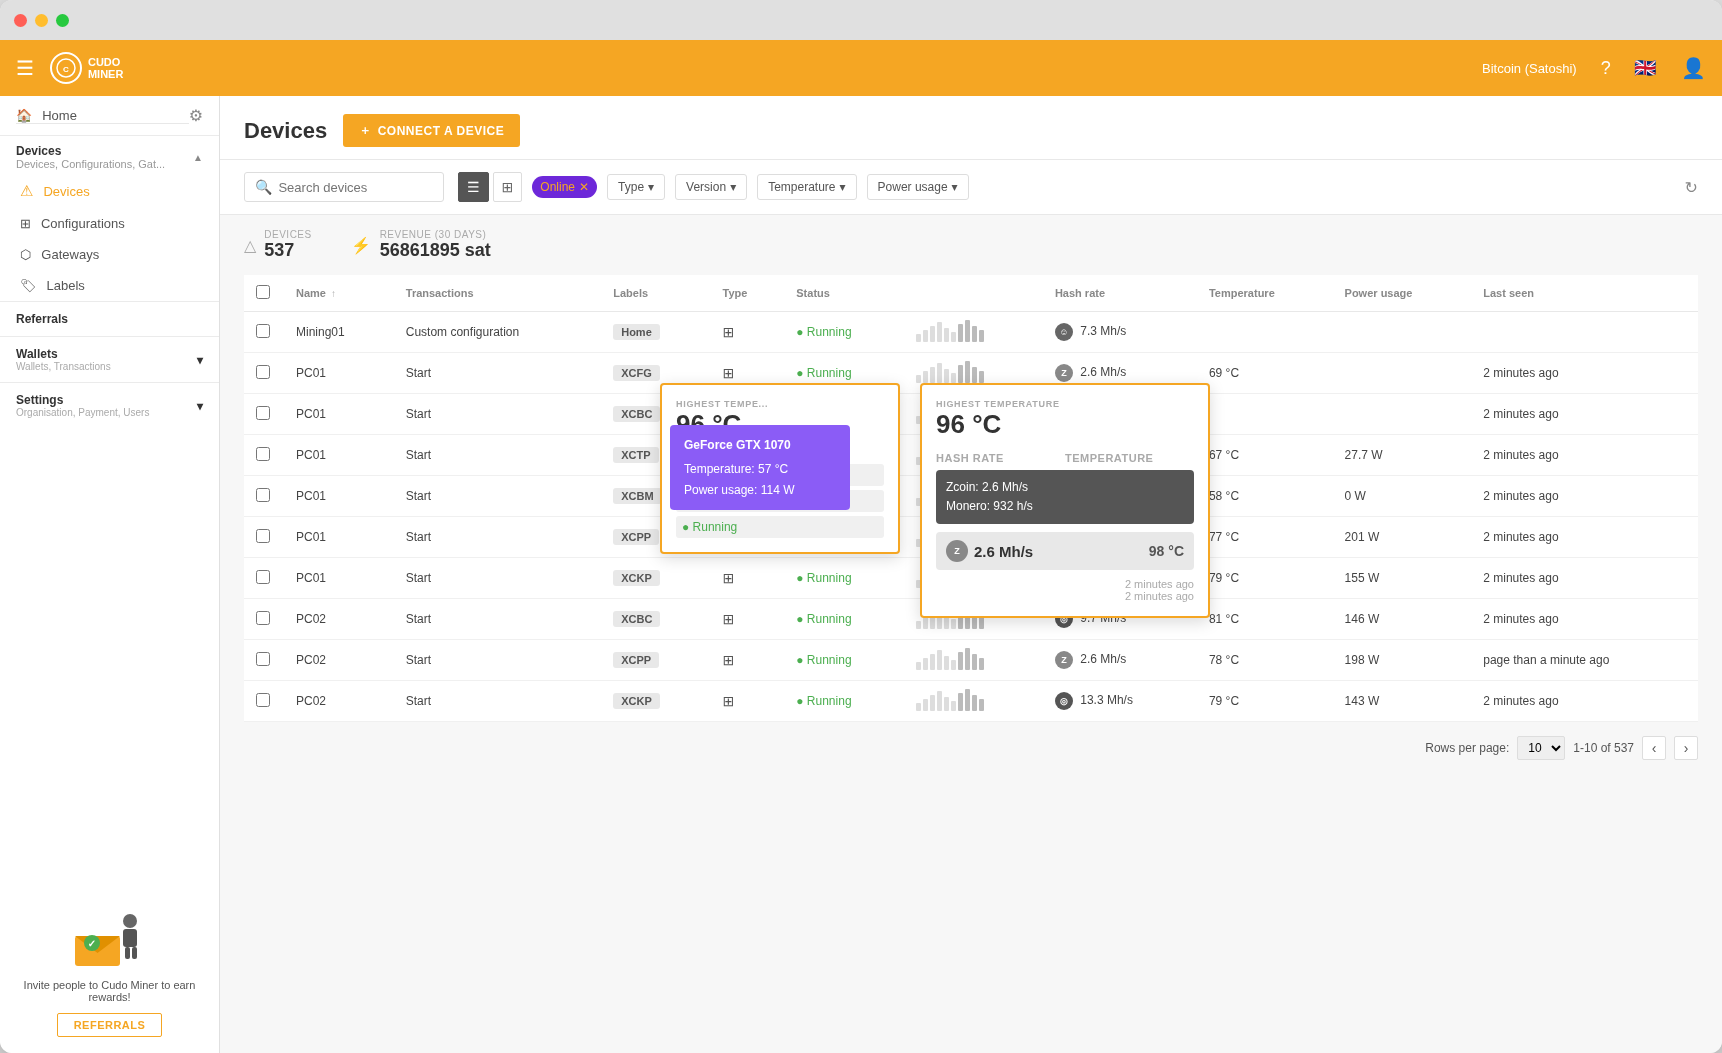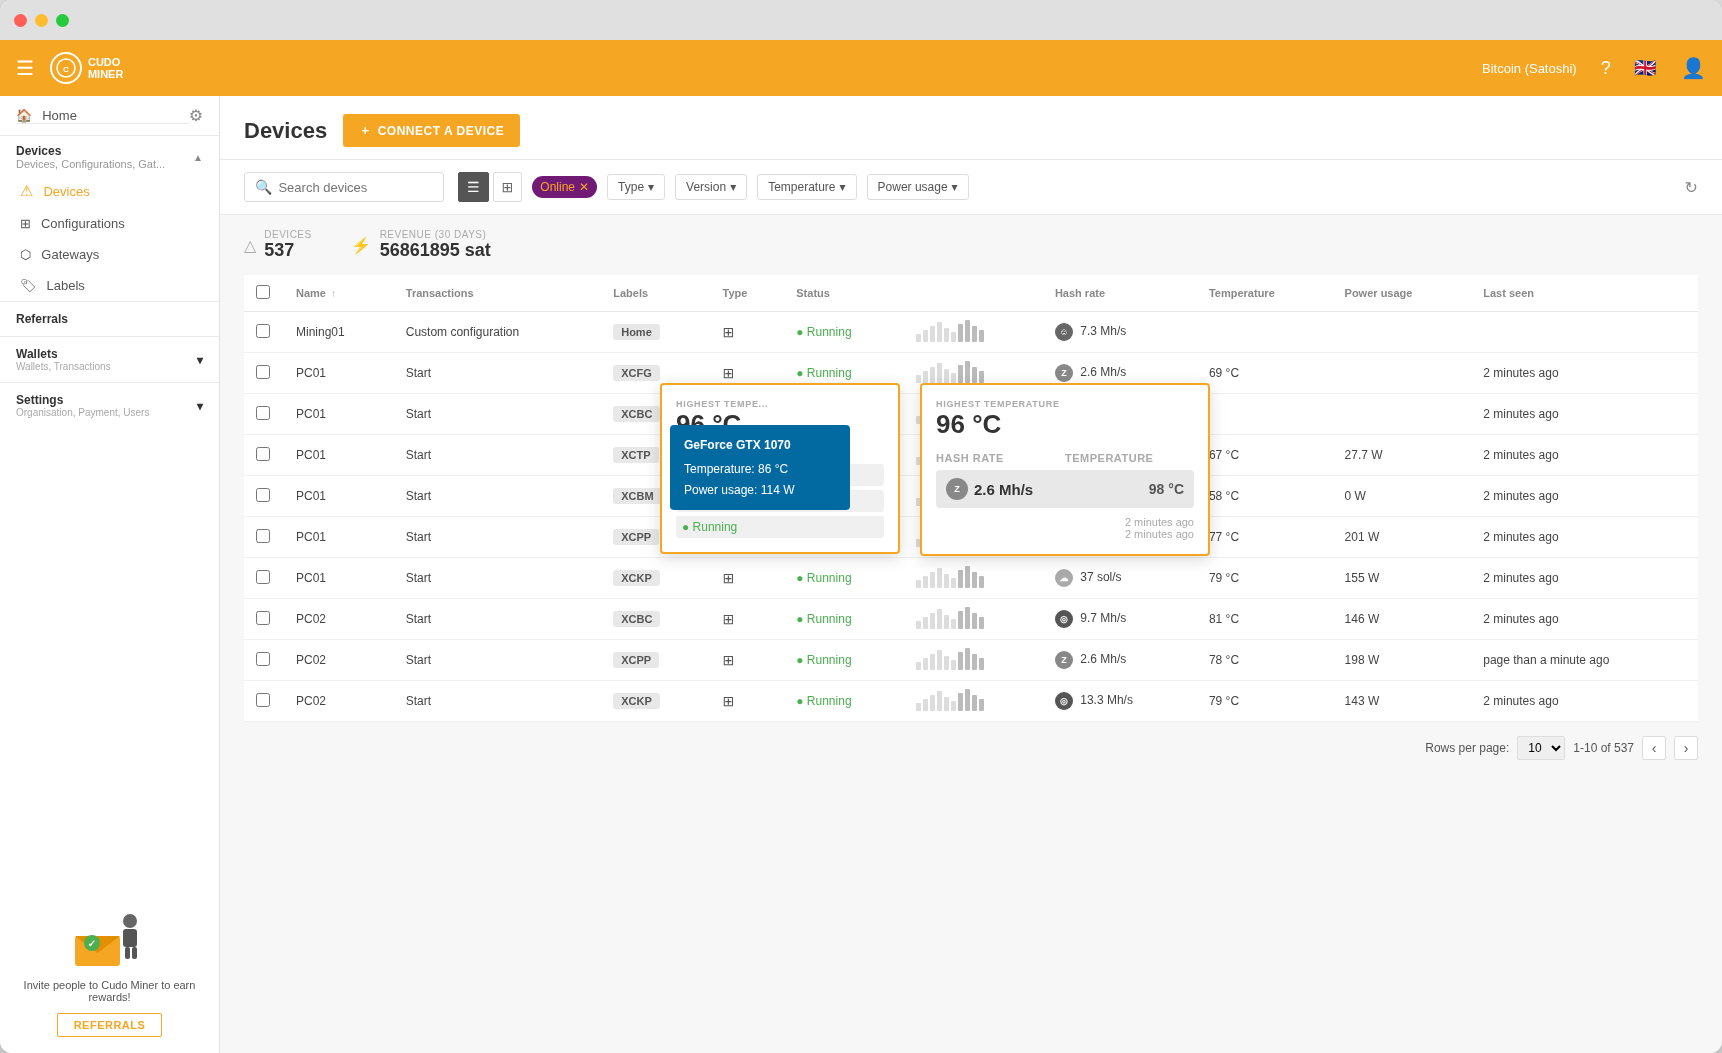--- a/index.html
+++ b/index.html
@@ -59,21 +59,21 @@
     .connect-btn { display: flex; align-items: center; gap: 6px; background: #f5a623; color: white; border: none; padding: 8px 16px; border-radius: 3px; font-size: 12px; font-weight: 700; cursor: pointer; letter-spacing: 0.5px; }
 
     
     .toolbar { display: flex; align-items: center; padding: 12px 24px; gap: 10px; background: white; border-bottom: 1px solid #e8e8e8; }
     .search-box { display: flex; align-items: center; border: 1px solid #ddd; border-radius: 3px; padding: 6px 10px; gap: 6px; background: white; width: 200px; }
     .search-box input { border: none; outline: none; font-size: 13px; color: #555; width: 100%; background: transparent; }
     .view-btns { display: flex; gap: 4px; margin-left: 4px; }
     .view-btn { padding: 6px 8px; border: 1px solid #ddd; background: white; cursor: pointer; border-radius: 2px; color: #666; font-size: 14px; }
     .view-btn.active { background: #555; color: white; border-color: #555; }
     .filter-btn { display: flex; align-items: center; gap: 4px; border: 1px solid #ddd; background: white; padding: 5px 10px; border-radius: 3px; cursor: pointer; font-size: 12px; color: #555; }
-    .filter-active { background: #701a75; border-color: #f5a623; color: #f5a623; padding: 4px 8px; border-radius: 12px; font-size: 12px; display: flex; align-items: center; gap: 4px; }
+    .filter-active { background: #6d28d9; border-color: #f5a623; color: #f5a623; padding: 4px 8px; border-radius: 12px; font-size: 12px; display: flex; align-items: center; gap: 4px; }
     .spacer { flex: 1; }
     .refresh-btn { color: #888; font-size: 16px; cursor: pointer; }
 
     
     .table-area { padding: 0 24px 24px; flex: 1; position: relative; }
 
     
     .stats-row { display: flex; gap: 40px; padding: 14px 0; align-items: center; }
     .stat-item { display: flex; align-items: center; gap: 8px; }
     .stat-icon { color: #aaa; font-size: 16px; }
@@ -93,21 +93,21 @@
     .hash-other { background: #666; }
     .mini-chart { display: flex; gap: 2px; align-items: flex-end; height: 20px; }
     .mini-bar { width: 5px; background: #ccc; border-radius: 1px; }
 
     
     .pagination { display: flex; align-items: center; justify-content: flex-end; padding: 14px 0; gap: 8px; font-size: 12px; color: #555; }
     .page-select { border: 1px solid #ddd; border-radius: 2px; padding: 3px 6px; font-size: 12px; }
     .page-nav { width: 24px; height: 24px; border: 1px solid #ddd; background: white; cursor: pointer; display: flex; align-items: center; justify-content: center; border-radius: 2px; color: #555; font-size: 14px; }
 
     
-    .tooltip-overlay { position: absolute; background: #0369a1; color: white; padding: 10px 14px; border-radius: 4px; font-size: 12px; line-height: 1.7; z-index: 100; min-width: 160px; }
+    .tooltip-overlay { position: absolute; background: #8b5cf6; color: white; padding: 10px 14px; border-radius: 4px; font-size: 12px; line-height: 1.7; z-index: 100; min-width: 160px; }
     .popup-card { position: absolute; background: white; border: 2px solid #f5a623; border-radius: 4px; padding: 14px; z-index: 99; min-width: 220px; box-shadow: 0 4px 16px rgba(0,0,0,0.15); }
     .popup-card-inner { background: #555; color: white; border-radius: 4px; padding: 8px 10px; font-size: 12px; line-height: 1.6; margin-bottom: 8px; }
     .popup-hash-row { display: flex; align-items: center; background: #e8e8e8; border-radius: 4px; padding: 8px 10px; font-size: 14px; font-weight: 700; gap: 6px; }
     .zcoin-icon { width: 22px; height: 22px; border-radius: 50%; background: #888; display: flex; align-items: center; justify-content: center; font-size: 9px; font-weight: 700; color: white; }
 
     
     .flag-icon { font-size: 18px; }
   </style>
 </head>
 <body>
@@ -579,21 +579,21 @@
               <option value="25">25</option>
               <option value="50">50</option>
             </select>
             <span>1-10 of 537</span>
             <button class="page-nav">‹</button>
             <button class="page-nav">›</button>
           </div>
 
           <div class="tooltip-overlay" style="top: 210px; left: 450px; width: 180px;">
             <div style="font-weight:700; margin-bottom:4px;">GeForce GTX 1070</div>
-            <div>Temperature: 86 °C</div>
+            <div>Temperature: 57 °C</div>
             <div>Power usage: 114 W</div>
           </div>
 
           <div class="popup-card" style="top:168px; left:440px; width:240px; background:white; border:2px solid #f5a623;">
             <div style="font-size:9px;color:#aaa;font-weight:700;letter-spacing:0.7px;text-transform:uppercase;">HIGHEST TEMPE...</div>
             <div style="font-size:26px;font-weight:700;color:#333; margin-bottom:8px;">96 °C</div>
 
             <div style="display:grid; grid-template-columns:1fr 1fr; font-size:11px; color:#888; margin-bottom:4px; gap:4px;">
               <span></span>
               <span>RE</span>
@@ -612,20 +612,24 @@
 
           <div class="popup-card" style="top:168px; left:700px; width:290px; background:white; border:2px solid #f5a623;">
             <div style="font-size:9px;color:#aaa;font-weight:700;letter-spacing:0.7px;text-transform:uppercase;">HIGHEST TEMPERATURE</div>
             <div style="font-size:26px;font-weight:700;color:#333;margin-bottom:12px;">96 °C</div>
 
             <div style="display:grid; grid-template-columns:1fr 1fr; font-size:11px; color:#aaa; margin-bottom:6px; font-weight:700; letter-spacing:0.5px; text-transform:uppercase;">
               <span>Hash rate</span>
               <span>Temperature</span>
             </div>
 
+            <div class="popup-card-inner">
+              <div style="font-size:12px;">Zcoin: 2.6 Mh/s</div>
+              <div style="font-size:12px;">Monero: 932 h/s</div>
+            </div>
 
             <div class="popup-hash-row">
               <div class="zcoin-icon">Z</div>
               <span style="font-size:15px;font-weight:700;flex:1;">2.6 Mh/s</span>
               <span style="font-size:14px;color:#555;">98 °C</span>
             </div>
 
             <div style="font-size:11px; color:#aaa; margin-top:8px; text-align:right;">
               <div>2 minutes ago</div>
               <div>2 minutes ago</div>

